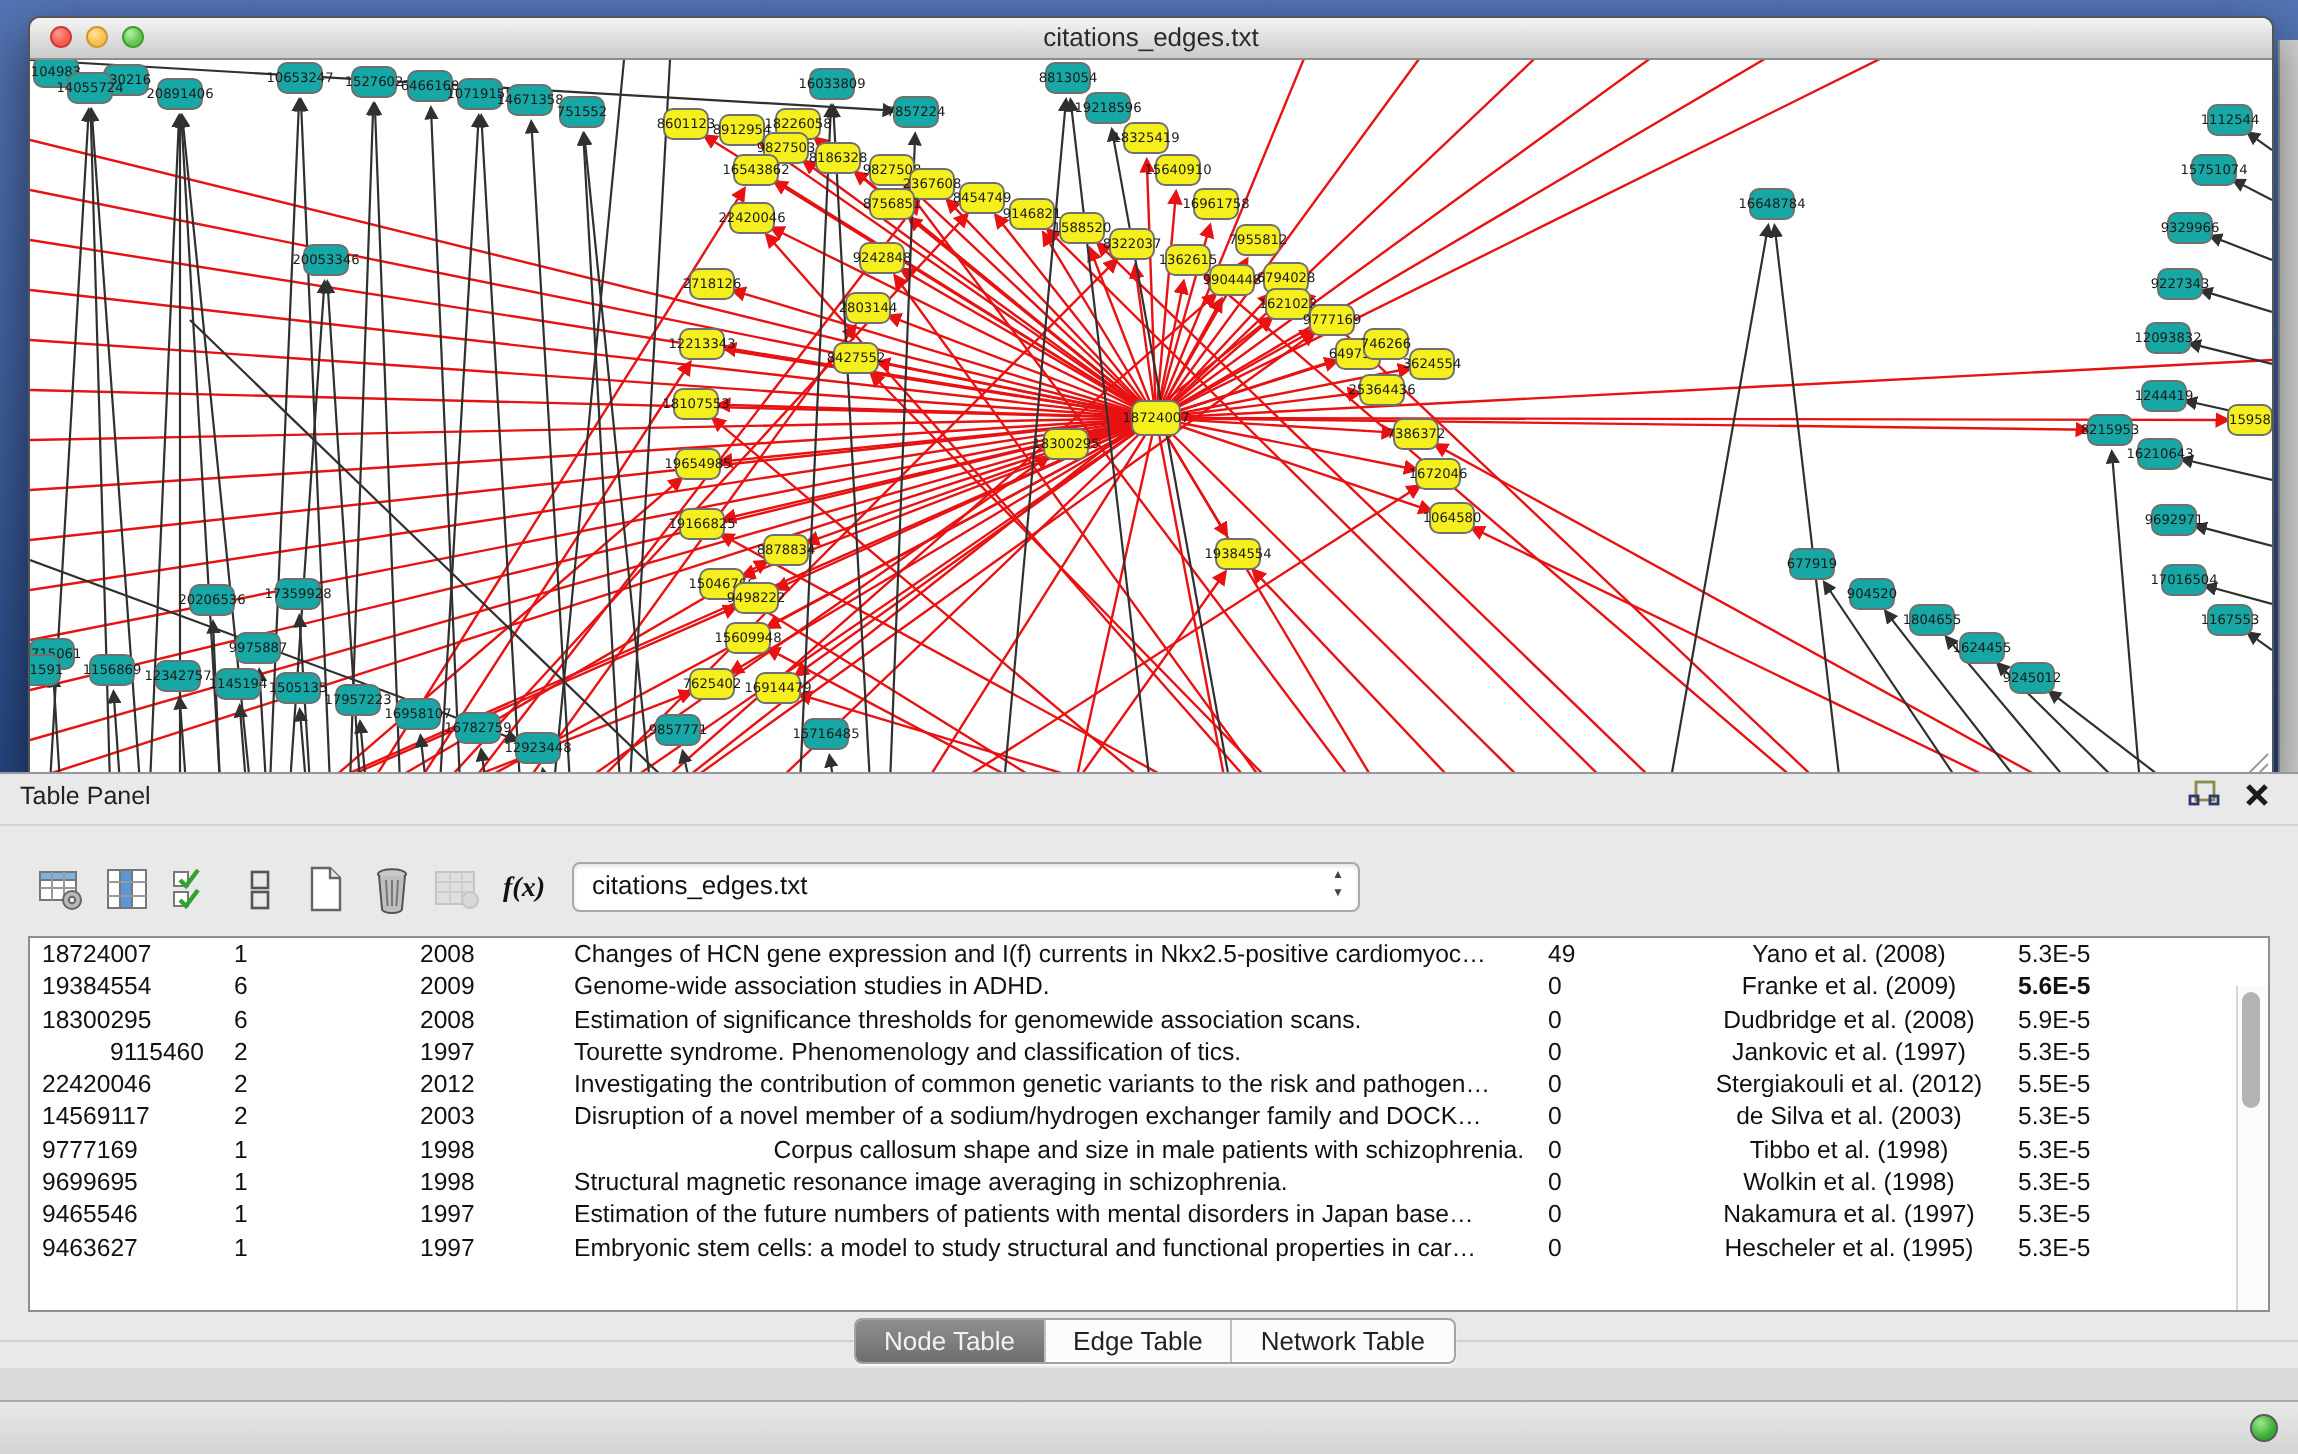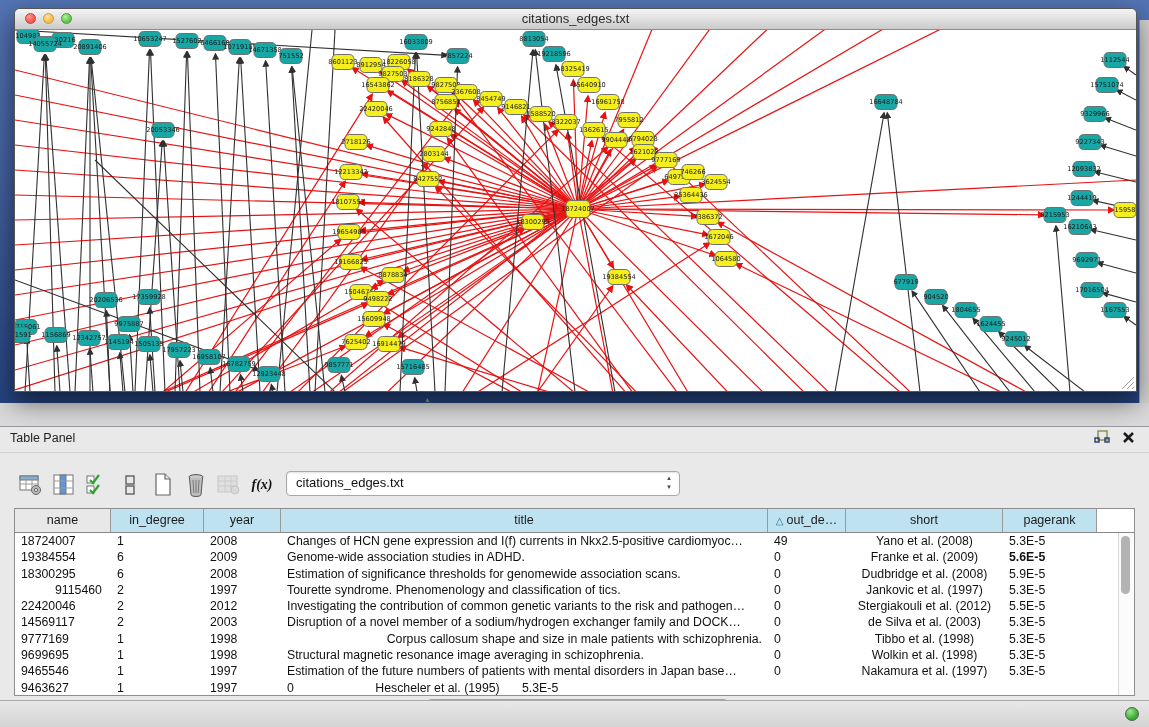--- a/index.html
+++ b/index.html
@@ -16,21 +16,21 @@
     background:linear-gradient(180deg,#F4F4F4,#CBCBCB);position:relative;}
   .titlebar .title{position:absolute;left:0;right:0;top:2px;text-align:center;
     font-size:13px;color:#2a2a2a;}
   .tl{position:absolute;top:4px;width:11px;height:11px;border-radius:50%;box-sizing:border-box;}
   .tl.r{left:10px;background:radial-gradient(circle at 35% 30%,#ff9a94,#F45B52 60%);border:1px solid #CE3A32;}
   .tl.y{left:28px;background:radial-gradient(circle at 35% 30%,#ffe39a,#F6BE4F 60%);border:1px solid #CE9A2E;}
   .tl.g{left:46px;background:radial-gradient(circle at 35% 30%,#b7f2a4,#62C64F 60%);border:1px solid #3E9E2F;}
   .canvas-wrap{position:relative;width:1121px;height:361px;background:#fff;overflow:hidden;}
   .grip{position:absolute;right:1px;bottom:1px;}
   
-  .panel{position:absolute;left:0;top:426px;width:1149px;height:297px;
+  .panel{position:absolute;left:0;top:386px;width:1149px;height:297px;
     background:#E9E9E9;border-top:1px solid #97979F;}
   .panel-header{height:25px;position:relative;border-bottom:1px solid #D2D2D2;}
   .panel-title{position:absolute;left:10px;top:4px;font-size:12.5px;color:#222;}
   .ph-icons{position:absolute;right:14px;top:3px;display:flex;gap:12px;align-items:center;}
   .toolbar{position:absolute;left:16px;top:42px;height:32px;display:flex;align-items:center;}
   .tbtn{width:30px;height:28px;display:flex;align-items:center;justify-content:center;margin-right:3px;}
   .tbtn.dim{opacity:.45;}
   .fx{font-size:14px;color:#111;font-style:italic;font-family:"Liberation Serif",serif;font-weight:bold;}
   .combo{position:absolute;left:270px;top:2px;width:392px;height:23px;background:#fff;
     border:1px solid #A8A8A8;border-radius:4px;box-shadow:inset 0 1px 2px rgba(0,0,0,.12);}
@@ -724,29 +724,20 @@
     <span class="tbtn">
       <span class="fx">f(x)</span>
     </span>
     <span class="combo">
       <span class="val">citations_edges.txt</span>
       <span class="stepper">▲<br>▼</span>
     </span>
   </div>
 
   <div class="dtable">
-    <div class="thead" id="thead">
-        <div class="th gray" style="width: 96px;">name</div>
-        <div class="th" style="width: 93px;">in_degree</div>
-        <div class="th" style="width: 77px;">year</div>
-        <div class="th" style="width: 487px;">title</div>
-        <div class="th" style="width: 78px;"><span class="sort">△</span>out_de…</div>
-        <div class="th" style="width: 157px;">short</div>
-        <div class="th" style="width: 94px;">pagerank</div>
-      </div>
     <div id="tbody">
         <div class="trow">
           <div class="td" style="width: 96px;">18724007</div>
           <div class="td" style="width: 93px;">1</div>
           <div class="td" style="width: 77px;">2008</div>
           <div class="td" style="width: 487px;">Changes of HCN gene expression and I(f) currents in Nkx2.5-positive cardiomyoc…</div>
           <div class="td" style="width: 78px;">49</div>
           <div class="td center" style="width: 157px;">Yano et al. (2008)</div>
           <div class="td" style="width: 94px;">5.3E-5</div>
         </div>
@@ -819,20 +810,21 @@
           <div class="td" style="width: 77px;">1997</div>
           <div class="td" style="width: 487px;">Estimation of the future numbers of patients with mental disorders in Japan base…</div>
           <div class="td" style="width: 78px;">0</div>
           <div class="td center" style="width: 157px;">Nakamura et al. (1997)</div>
           <div class="td" style="width: 94px;">5.3E-5</div>
         </div>
         <div class="trow">
           <div class="td" style="width: 96px;">9463627</div>
           <div class="td" style="width: 93px;">1</div>
           <div class="td" style="width: 77px;">1997</div>
+          <div class="td" style="width: 487px;">Embryonic stem cells: a model to study structural and functional properties in car…</div>
           <div class="td" style="width: 78px;">0</div>
           <div class="td center" style="width: 157px;">Hescheler et al. (1995)</div>
           <div class="td" style="width: 94px;">5.3E-5</div>
         </div>
       </div>
     <div class="vscroll">
       <div class="vthumb"></div>
     </div>
   </div>
 

